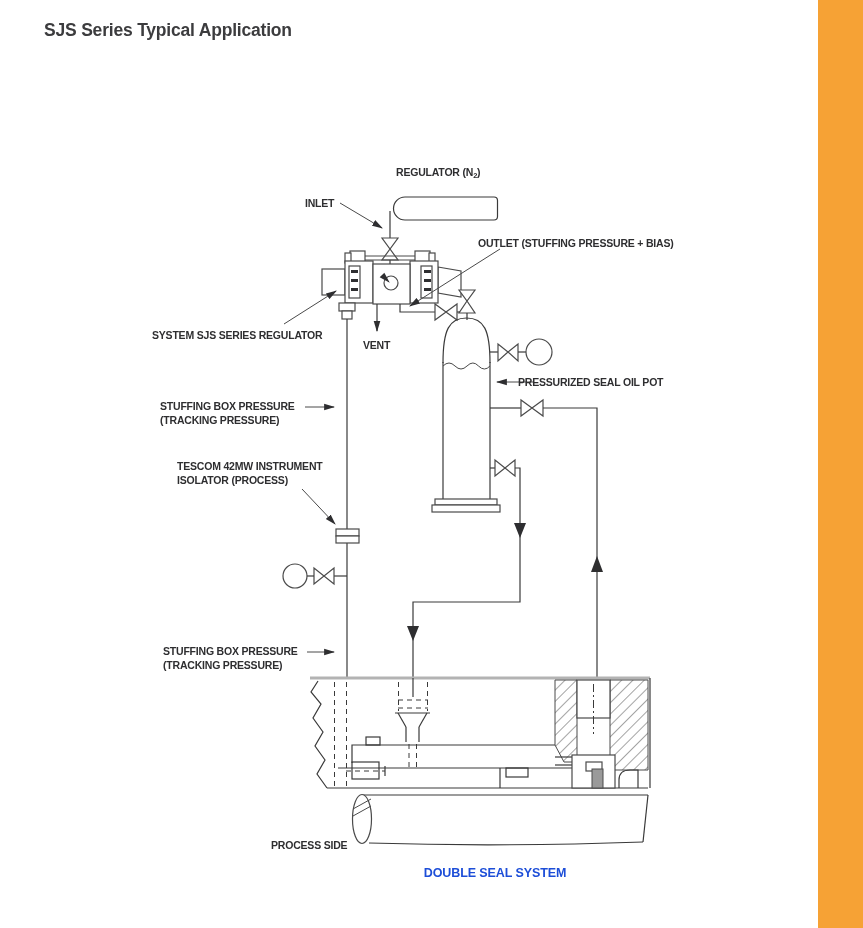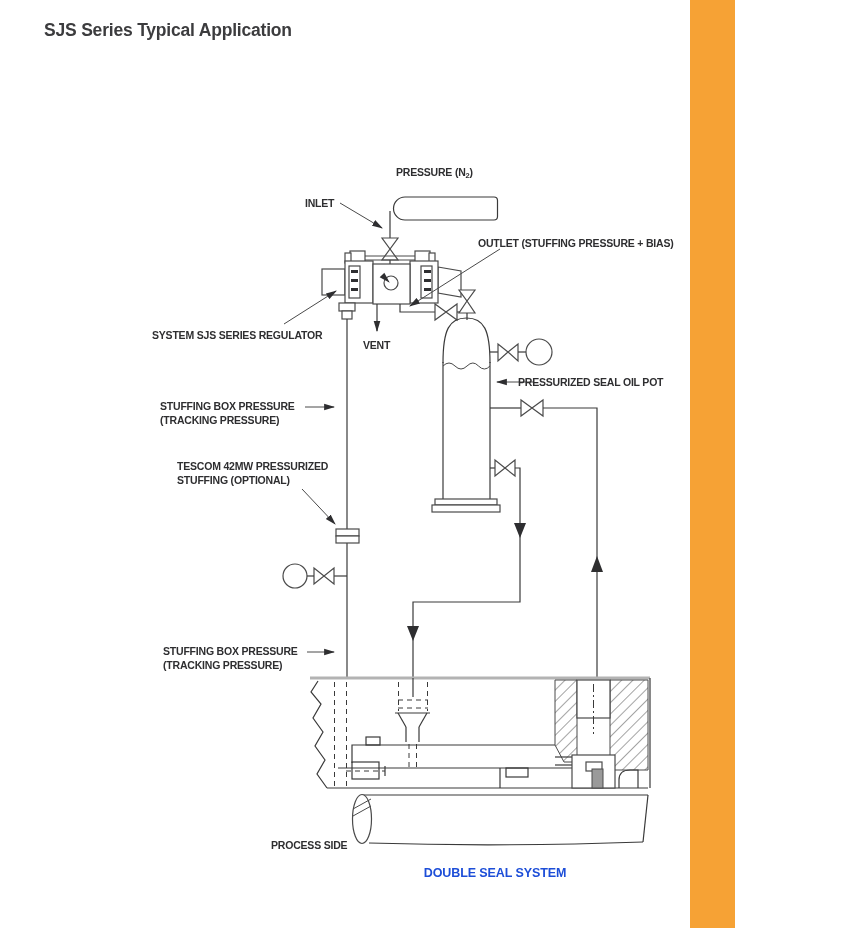--- a/index.html
+++ b/index.html
@@ -1,18 +1,18 @@
 <!DOCTYPE html>
 <html><head>
 <meta charset="utf-8">
 <style>
   html,body{margin:0;padding:0;}
   body{width:863px;height:928px;position:relative;background:#ffffff;overflow:hidden;
        font-family:"Liberation Sans",sans-serif;}
-  .page{position:absolute;inset:0;width:735px;height:928px;}
+  .page{position:absolute;inset:0;width:863px;height:928px;}
   .accent-bar{position:absolute;top:0;right:0;width:45px;height:928px;background:#F6A235;}
   .title{position:absolute;left:44px;top:20px;font-size:17.5px;font-weight:bold;color:#3c3c3e;
          letter-spacing:-0.2px;}
   .lbl{position:absolute;font-size:10.5px;font-weight:bold;color:#2e2e30;white-space:nowrap;
        letter-spacing:-0.2px;line-height:14px;}
   .lbl sub,.sub{font-size:7.5px;}
   .caption{position:absolute;left:340px;top:866px;width:310px;text-align:center;
            font-size:12.5px;font-weight:bold;color:#1d4ed8;letter-spacing:-0.1px;}
   svg{position:absolute;left:0;top:0;}
   .thin{stroke:#3a3a3a;stroke-width:1.2;fill:none;}
@@ -204,38 +204,38 @@
       <line class="thin" x1="648" y1="795" x2="643" y2="842"></line>
       <line class="thin2" x1="353" y1="809" x2="371" y2="799"></line>
       <line class="thin2" x1="353" y1="816" x2="371" y2="806"></line>
     </g>
   </svg>
 
   <div class="accent-bar"></div>
 
   <div class="title">SJS Series Typical Application</div>
 
-  <div class="lbl" style="left:396px;top:165px;"><span>PRESSURE (N</span><span class="sub" style="vertical-align:-2px;">2</span><span>)</span></div>
+  <div class="lbl" style="left:396px;top:165px;"><span>REGULATOR (N</span><span class="sub" style="vertical-align:-2px;">2</span><span>)</span></div>
 
   <div class="lbl" style="left:305px;top:196px;">INLET</div>
 
   <div class="lbl" style="left:478px;top:236px;">OUTLET (STUFFING PRESSURE + BIAS)</div>
 
   <div class="lbl" style="left:152px;top:328px;">SYSTEM SJS SERIES REGULATOR</div>
 
   <div class="lbl" style="left:363px;top:338px;">VENT</div>
 
   <div class="lbl" style="left:160px;top:399px;">
     <div>STUFFING BOX PRESSURE</div>
     <div>(TRACKING PRESSURE)</div>
   </div>
 
   <div class="lbl" style="left:177px;top:459px;">
-    <div>TESCOM 42MW PRESSURIZED</div>
-    <div>STUFFING (OPTIONAL)</div>
+    <div>TESCOM 42MW INSTRUMENT</div>
+    <div>ISOLATOR (PROCESS)</div>
   </div>
 
   <div class="lbl" style="left:518px;top:375px;">PRESSURIZED SEAL OIL POT</div>
 
   <div class="lbl" style="left:163px;top:644px;">
     <div>STUFFING BOX PRESSURE</div>
     <div>(TRACKING PRESSURE)</div>
   </div>
 
   <div class="lbl" style="left:271px;top:810px;margin-top:28px;">PROCESS SIDE</div>

